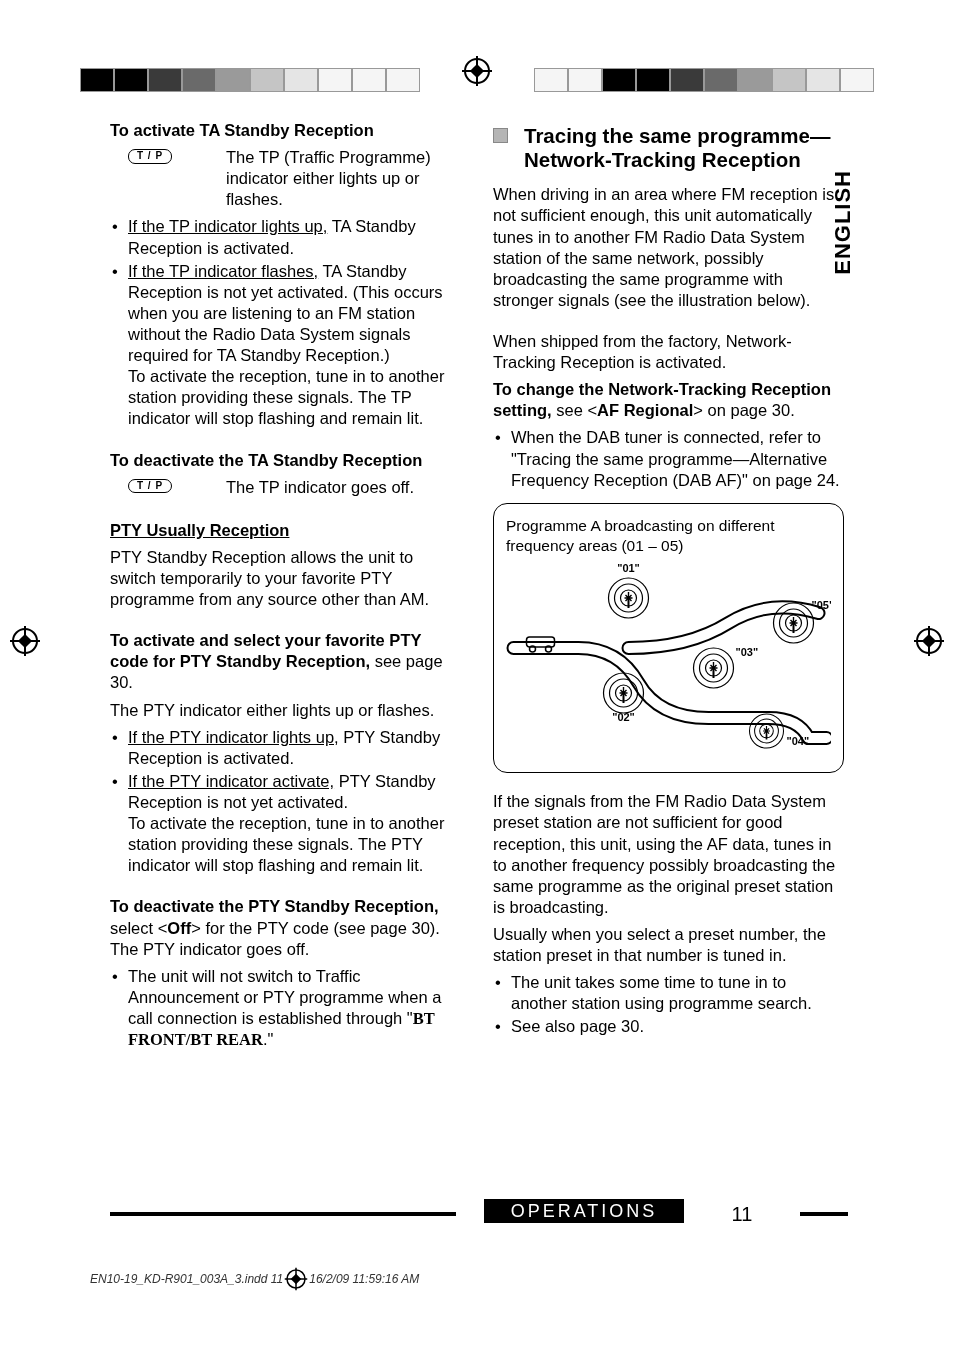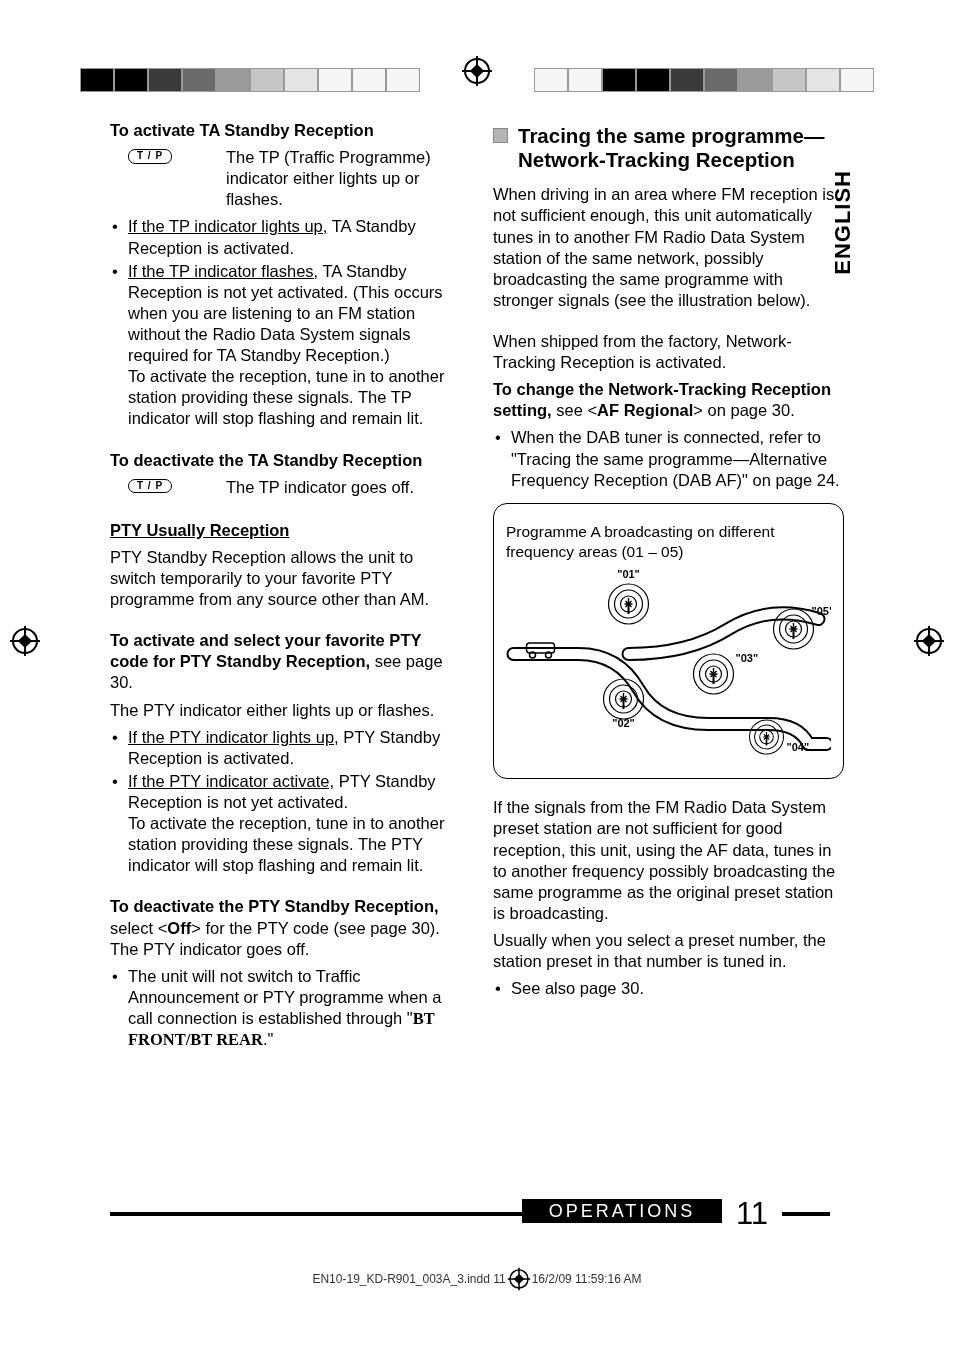--- a/index.html
+++ b/index.html
@@ -29,39 +29,39 @@
     position: absolute;
     top: 120px; left: 110px; right: 110px; bottom: 170px;
     display: flex;
     gap: 32px;
   }
   .col { flex: 1; font-size: 16.5px; line-height: 1.28; }
   .col p, .col ul { margin-bottom: 6px; }
   .bold { font-weight: bold; }
   .u { text-decoration: underline; }
   h3.section { font-size: 20.5px; font-weight: bold; line-height:1.18; margin-bottom:6px; }
-  .section-row { display:flex; align-items:flex-start; gap:10px; margin-top:4px; margin-bottom:6px; }
+  .section-row { display:flex; align-items:flex-start; gap:16px; margin-top:4px; margin-bottom:6px; }
   .section-box { width:15px; height:15px; background:#b5b5b5; border:1px solid #888; margin-top:4px; flex-shrink:0; }
   ul { list-style: none; padding-left: 0; }
   ul li { position: relative; padding-left: 18px; margin-bottom:2px; }
   ul li::before { content:"•"; position:absolute; left:2px; top:0; }
   .tp-btn { display:inline-block; border:1.5px solid #000; border-radius:7px; font-size:10px; font-weight:bold; letter-spacing:1px; padding:0px 8px; font-family: Arial, sans-serif; vertical-align: top; }
   .icon-indent { display:flex; gap:36px; align-items:flex-start; margin-bottom:6px; }
   .icon-indent .icon-col { width: 80px; text-align:center; padding-top:2px;}
   .icon-indent .txt-col { flex:1; }
   .lang-tab { position:absolute; right: 98px; top: 170px; writing-mode: vertical-rl; transform: rotate(180deg); font-size: 22px; font-weight: bold; letter-spacing:1px; font-family: Arial, sans-serif; color:#000; }
-  .diagram-box { border:1px solid #000; border-radius:14px; padding:18px 12px 14px; margin-top:12px; margin-bottom:18px; font-size:15.5px; }
+  .diagram-box { border:1px solid #000; border-radius:14px; padding:12px 12px 14px; margin-top:12px; margin-bottom:18px; font-size:15.5px; }
   .diagram-svg { width:100%; height:190px; margin-top:8px; }
-  .footer-bar { position:absolute; bottom: 133px; left:110px; right:124px; height:10px; display:flex; }
+  .footer-bar { position:absolute; bottom: 133px; left:110px; right:106px; height:10px; display:flex;gap:28px; }
   .footer-bar .thin { flex:1; height:4px; background:#000; align-self:center; }
   .footer-bar .thick { width:200px; height:24px; background:#000; color:#fff; display:flex; align-items:center; justify-content:center; font-size:18px; letter-spacing:3px; margin-top:-10px; position:relative; font-family: Arial, sans-serif; }
   .footer-bar .pgwrap { width:60px; display:flex; align-items:center; justify-content:center; }
-  .footer-bar .pg { font-size:31px; color:#000; font-family: Arial, sans-serif; }
+  .footer-bar .pg { font-size:20px; color:#000; font-family: Arial, sans-serif; }
   .footer-bar .tail { width:48px; height:4px; background:#000; align-self:center; }
-  .print-footer { position:absolute; bottom: 60px; left: 90px; right:90px; display:flex; justify-content:center; font-size:12px; color:#333; font-family: Arial, sans-serif; align-items:center;}
+  .print-footer { position:absolute; bottom: 60px; left: 90px; right:90px; display:flex; justify-content:flex-start; font-size:12px; color:#333; font-family: Arial, sans-serif; align-items:center;font-style:italic;}
   .print-footer .reg-mark { transform: scale(0.75); }
   .spacer { height: 14px; }
   .serif-bold { font-family: Georgia, 'Times New Roman', serif; font-weight:bold; }
 </style>
 </head>
 <body>
 
 <div class="crop-marks">
   <div class="color-bars left">
     <div class="cb1"></div>
@@ -190,20 +190,21 @@
         <g transform="translate(285,60)">
             <use href="#ant"></use>
             <text x="18" y="-14" font-size="11" font-weight="bold">"05"</text>
           </g>
       </svg>
     </div>
 
     <p>If the signals from the FM Radio Data System preset station are not sufficient for good reception, this unit, using the AF data, tunes in to another frequency possibly broadcasting the same programme as the original preset station is broadcasting.</p>
     <p>Usually when you select a preset number, the station preset in that number is tuned in.</p>
     <ul>
+      <li>The unit takes some time to tune in to another station using programme search.</li>
       <li>See also page 30.</li>
     </ul>
   </div>
 </div>
 
 <div class="footer-bar">
   <div class="thin"></div>
   <div class="thick">OPERATIONS</div>
   <div class="pgwrap">
       <span class="pg">11</span>

